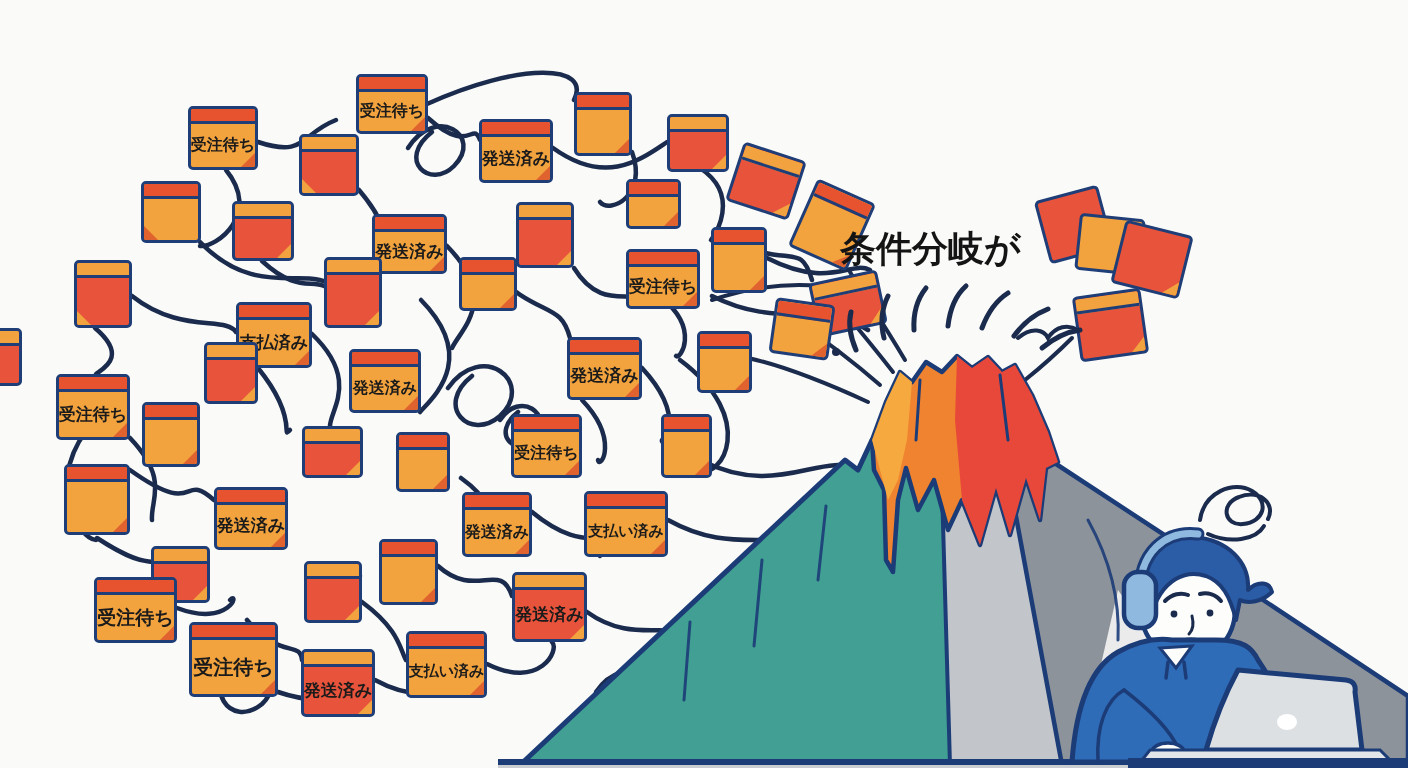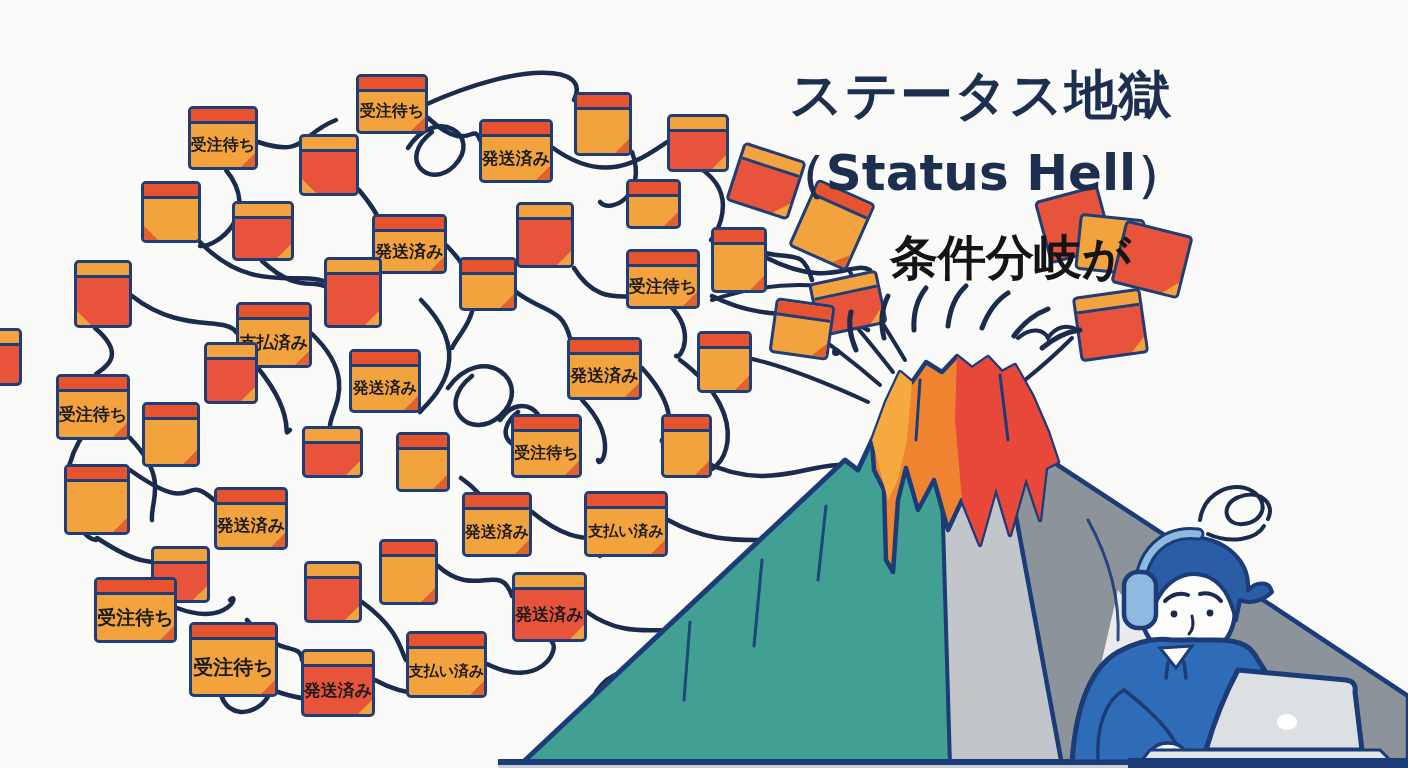--- a/index.html
+++ b/index.html
@@ -30,22 +30,22 @@
   .note .fold.br{right:-0.5px;clip-path:polygon(100% 0,100% 100%,0 100%);}
   .note .fold.bl{left:-0.5px;clip-path:polygon(0 0,100% 100%,0 100%);}
   .note.o .fold{background:var(--fold_on_orange);}
   .note.r .fold{background:var(--fold_on_red);}
 
   
   .title-block{position:absolute;left:766px;top:60px;width:430px;text-align:center;
         color:var(--title_text);font-weight:bold;}
   .title-line1{font-size:53px;letter-spacing:1px;}
   .title-line2{font-size:50px;margin-top:8px;letter-spacing:0;}
-  .caption-block{position:absolute;left:890px;top:226px;width:260px;text-align:left;
-        color:var(--caption_text);font-weight:bold;font-size:48px;line-height:1.3;}
+  .caption-block{position:absolute;left:840px;top:226px;width:260px;text-align:left;
+        color:var(--caption_text);font-weight:bold;font-size:36px;line-height:1.3;}
 
   
   .f-teal{fill:var(--volcano_teal);}  .f-gray{fill:var(--volcano_gray);}
   .f-lgray{fill:var(--volcano_gray_light);}  .f-lava{fill:var(--lava_orange);}
   .f-lavared{fill:var(--lava_red);}  .f-lavayel{fill:var(--lava_yellow);}
   .f-hoodie{fill:var(--hoodie_blue);}  .f-hair{fill:var(--hair_blue);}
   .f-phones{fill:var(--headphone_blue);}  .f-skin{fill:var(--skin);}
   .f-laptop{fill:var(--laptop_gray);}  .f-navy{fill:var(--outline_navy);}
   .s-navy{stroke:var(--outline_navy);}  .s-line{stroke:var(--line);}
   .nofill{fill:none;}
@@ -438,22 +438,18 @@
 
     <g>
       <path class="f-laptop s-navy" stroke-width="5" stroke-linejoin="round" d="M 1238 670 L 1346 680 C 1354 681 1356 686 1355 692 L 1362 750 L 1206 750 C 1214 722 1224 696 1238 670 Z"></path>
       <ellipse cx="1287" cy="722" rx="10" ry="8" fill="#FFFFFF"></ellipse>
       <path d="M 1150 750 L 1380 750 L 1390 760 L 1142 760 Z" fill="#E3E6E8" class="s-navy" stroke-width="3"></path>
       <rect x="1128" y="758" width="280" height="10" class="f-navy"></rect>
     </g>
   </svg>
 
   <div id="text-layer">
-    <div class="title-block">
-      <div class="title-line1">ステータス地獄</div>
-      <div class="title-line2">（Status Hell）</div>
-    </div>
     <div class="caption-block">
       <div>条件分岐が</div>
     </div>
   </div>
 
 </div>
 
 </body></html>

